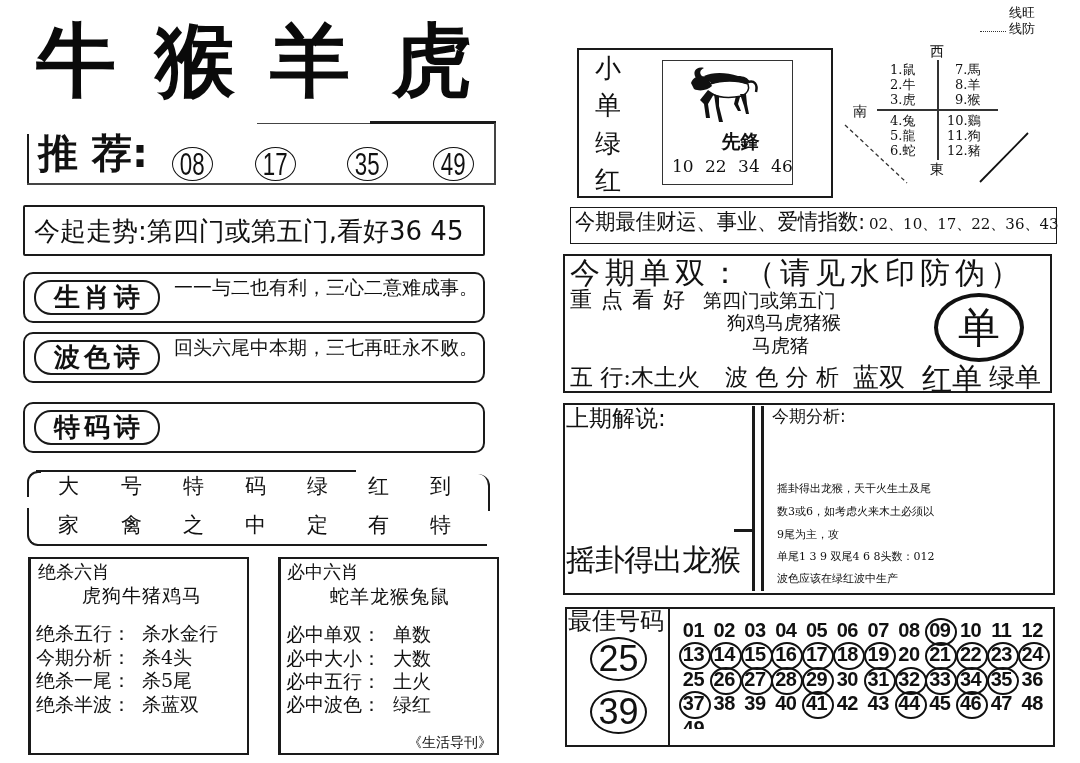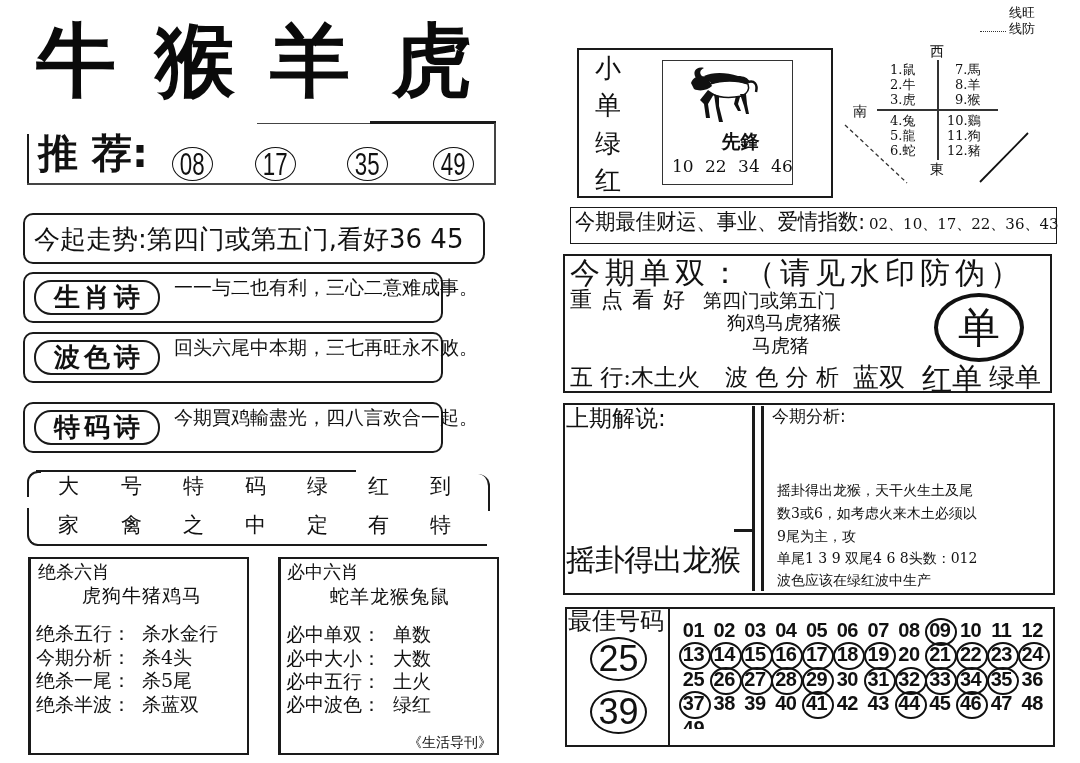--- a/index.html
+++ b/index.html
@@ -12,23 +12,23 @@
 
 
 .title-char{position:absolute;top:20px;font-size:80px;font-weight:bold;line-height:1;font-family:"DejaVu Serif",serif;color:#0a0a0a}
 
 
 .rec-label{left:38px;top:133px;font-size:40px;font-weight:bold}
 .rec-num{position:absolute;top:147px;width:41px;height:34px;border:1.5px solid #111;border-radius:50%;display:flex;align-items:center;justify-content:center;overflow:hidden}
 .rec-num span{font-family:"Liberation Sans",sans-serif;font-size:31px;transform:scaleX(.72);display:inline-block;line-height:1}
 
 
-.trend{left:23px;top:213px;width:462px;height:51px;border-radius:10px}
+.trend{left:23px;top:205px;width:462px;height:51px;border-radius:2px}
 .trend span{position:absolute;left:9px;top:11px;font-size:26px;white-space:nowrap;line-height:1}
-.poem{left:23px;width:420px;height:51px;border-radius:10px}
+.poem{left:23px;width:462px;height:51px;border-radius:10px}
 .poem-label{position:absolute;left:9px;top:6px;width:126px;height:35px;border:2px solid #1a1a1a;border-radius:17px;font-size:26px;font-weight:bold;text-align:center;line-height:31px;letter-spacing:4px;padding-left:4px}
 .poem-lines{position:absolute;left:149px;top:3px;font-size:19px;line-height:21px}
 .poem-lines div{white-space:nowrap}
 
 
 .cp-char{position:absolute;font-size:21px;line-height:1}
 
 
 .kbox{top:557px;height:198px;width:221px}
 .k-title{font-size:18px}
@@ -56,21 +56,21 @@
 .sd-zod{font-size:19px}
 .stamp{position:absolute;left:934px;top:293px;width:90px;height:69px;border:4px solid #111;border-radius:50%;display:flex;align-items:center;justify-content:center}
 .stamp span{font-size:42px;line-height:1}
 .sd-bottom{top:366px;font-size:23px}
 
 
 .an{left:563px;top:403px;width:492px;height:192px}
 .an-title{left:566px;top:407px;font-size:23px}
 .an-brand{left:566px;top:545px;font-size:30px;letter-spacing:-1px}
 .an-sub{left:772px;top:408px;font-size:17px}
-.an-line{left:777px;font-size:14px}
+.an-line{left:777px;font-size:11px}
 
 
 .best{left:565px;top:607px;width:490px;height:140px}
 .best-label{left:568px;top:609px;font-size:24px}
 .pick{position:absolute;left:590px;width:57px;height:44px;border:2.5px solid #111;border-radius:50%;display:flex;align-items:center;justify-content:center}
 .pick span{font-family:"Liberation Sans",sans-serif;font-size:36px;line-height:1}
 .grid{position:absolute;left:678px;top:618px;display:grid;grid-template-columns:repeat(12,30.8px);grid-auto-rows:24.3px}
 .gn{position:relative;display:flex;align-items:center;justify-content:center;font-family:"Liberation Sans",sans-serif;font-weight:bold;font-size:20px;line-height:1;letter-spacing:-.5px}
 .gn[data-circled="true"]::after{content:"";position:absolute;left:1px;top:0px;width:28px;height:24px;border:2px solid #111;border-radius:50%}
 .clip49{position:absolute;left:678px;top:720px;width:31px;height:9px;overflow:hidden}
@@ -117,21 +117,20 @@
 </div>
 <div class="box poem" style="top:332px">
   <div class="poem-label">波色诗</div>
   <div class="poem-lines">
     <div>回头六尾中本期，三七再旺永不败。</div>
   </div>
 </div>
 <div class="box poem" style="top:402px">
   <div class="poem-label">特码诗</div>
   <div class="poem-lines">
-    <div>今期買鸡輸盡光，四八言欢合一起。</div>
   </div>
 </div>
 
 <div>
   <div class="ln" style="left:36px;top:470px;width:320px;height:2px"></div>
   <div class="ln" style="left:37px;top:544px;width:450px;height:2px"></div>
   <div style="position:absolute;left:27px;top:471px;width:14px;height:26px;border-left:2px solid #1a1a1a;border-top:2px solid #1a1a1a;border-top-left-radius:11px"></div>
   <div style="position:absolute;left:27px;top:508px;width:14px;height:38px;border-left:2px solid #1a1a1a;border-bottom:2px solid #1a1a1a;border-bottom-left-radius:11px"></div>
   <div style="position:absolute;left:478px;top:474px;width:12px;height:37px;border-right:2px solid #1a1a1a;border-top-right-radius:12px"></div>
 

